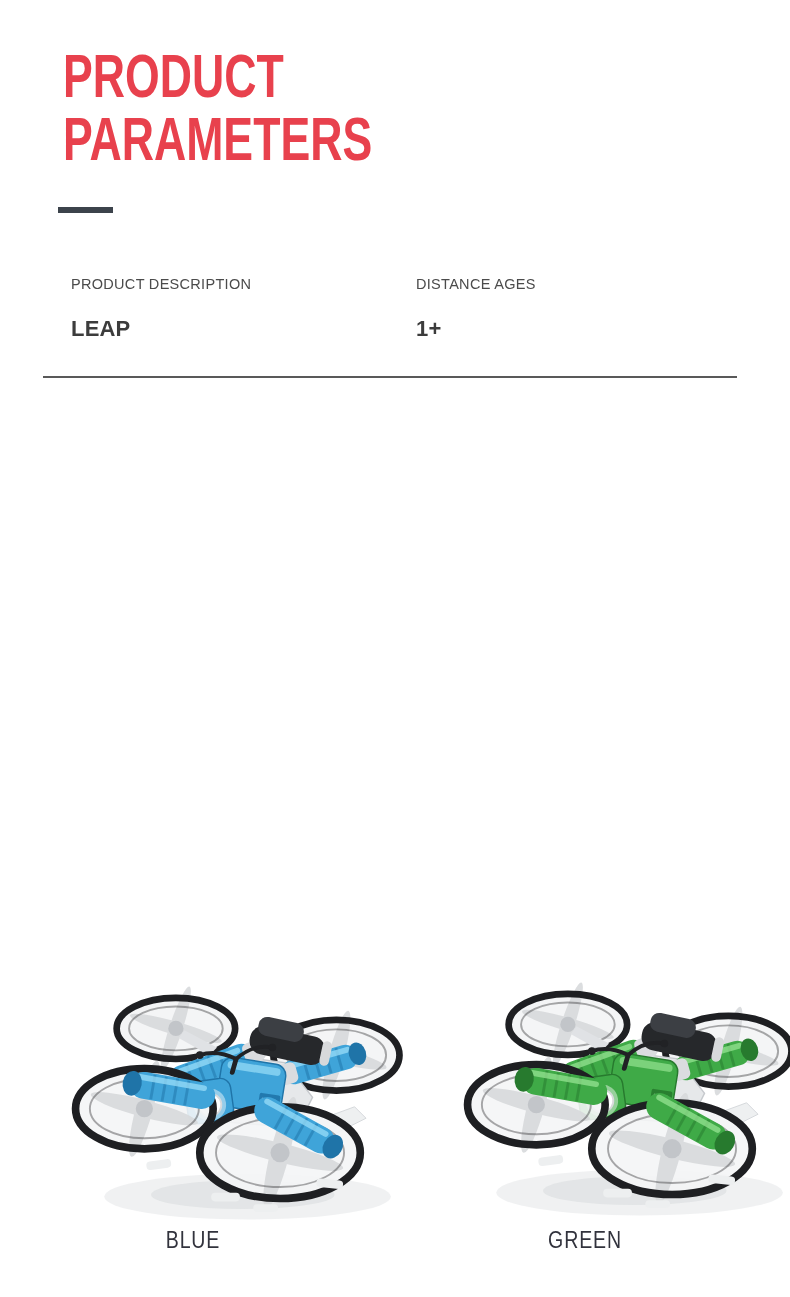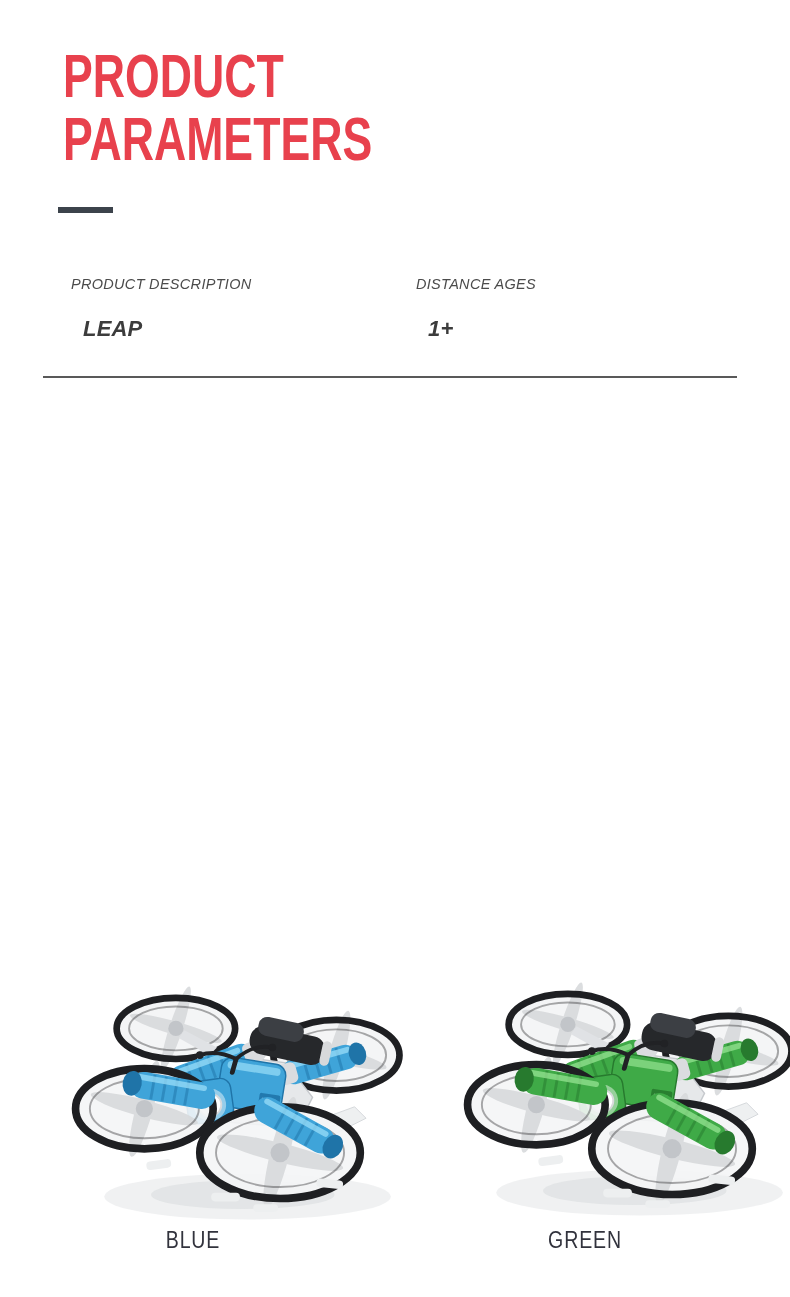--- a/index.html
+++ b/index.html
@@ -12,32 +12,32 @@
     position:absolute;left:63px;top:44px;margin:0;
     font-size:62px;font-weight:800;line-height:63px;letter-spacing:0px;
     color:var(--title-color,#e8414d);
   }
   .title .tline{display:block;transform:scaleX(.72);transform-origin:left center;white-space:nowrap;}
   .title-underline{
     position:absolute;left:58px;top:207px;width:55px;height:6px;
     background:var(--underline-color,#3c434b);
   }
   
-  .spec-table{position:absolute;left:43px;top:250px;width:694px;font-style:italic;}
+  .spec-table{position:absolute;left:43px;top:250px;width:694px;}
   .spec-row{position:relative;height:126px;border-bottom:2px solid var(--divider-color,#595959);}
   .cell{position:absolute;top:0;white-space:nowrap;}
   .cell.left{left:28px;}
   .cell.right{left:373px;}
   .spec-label{
     position:absolute;top:26px;left:0;
     font-size:14.5px;font-weight:400;letter-spacing:.3px;
     color:var(--label-color,#4b4b4b);white-space:nowrap;
   }
   .spec-value{
-    position:absolute;top:66px;left:12px;
+    position:absolute;top:66px;left:0;
     font-size:22px;font-weight:700;letter-spacing:.2px;
     color:var(--value-color,#3c3c3c);white-space:nowrap;
   }
   .spec-note{font-size:14px;font-weight:700;letter-spacing:.5px;vertical-align:2px;}
   
   .product-figure{position:absolute;}
   .product-figure.blue{left:26px;top:946px;}
   .product-figure.green{left:418px;top:942px;}
   .drone{width:344px;height:280px;display:block;}
   .product-caption{

